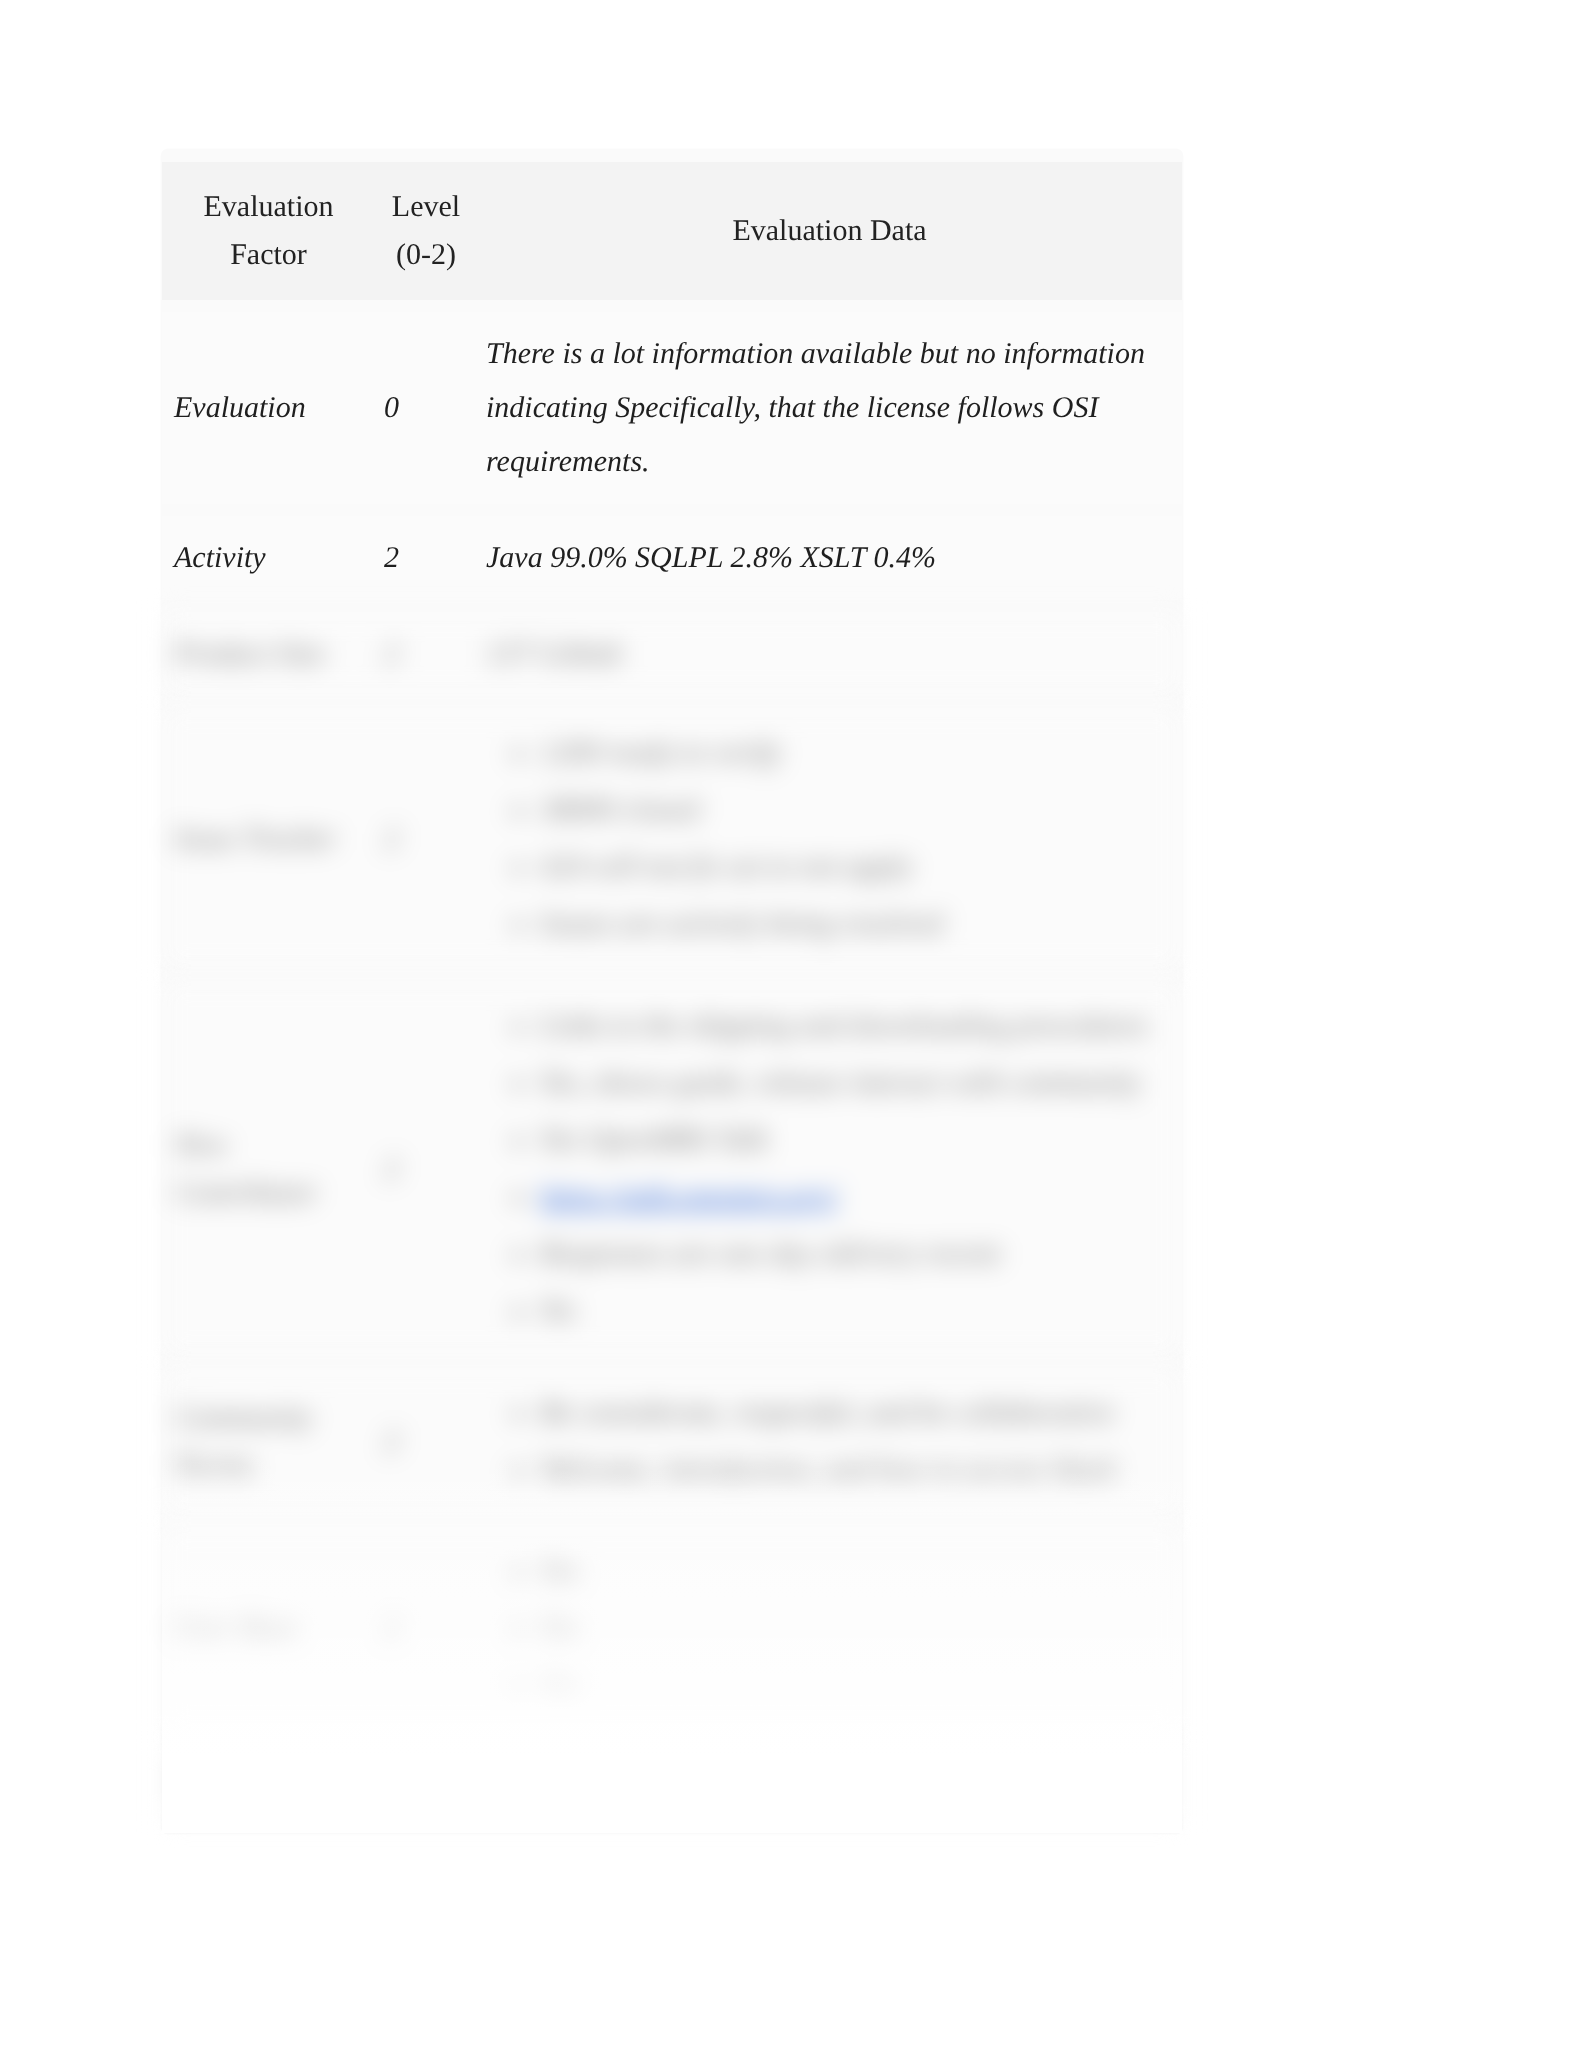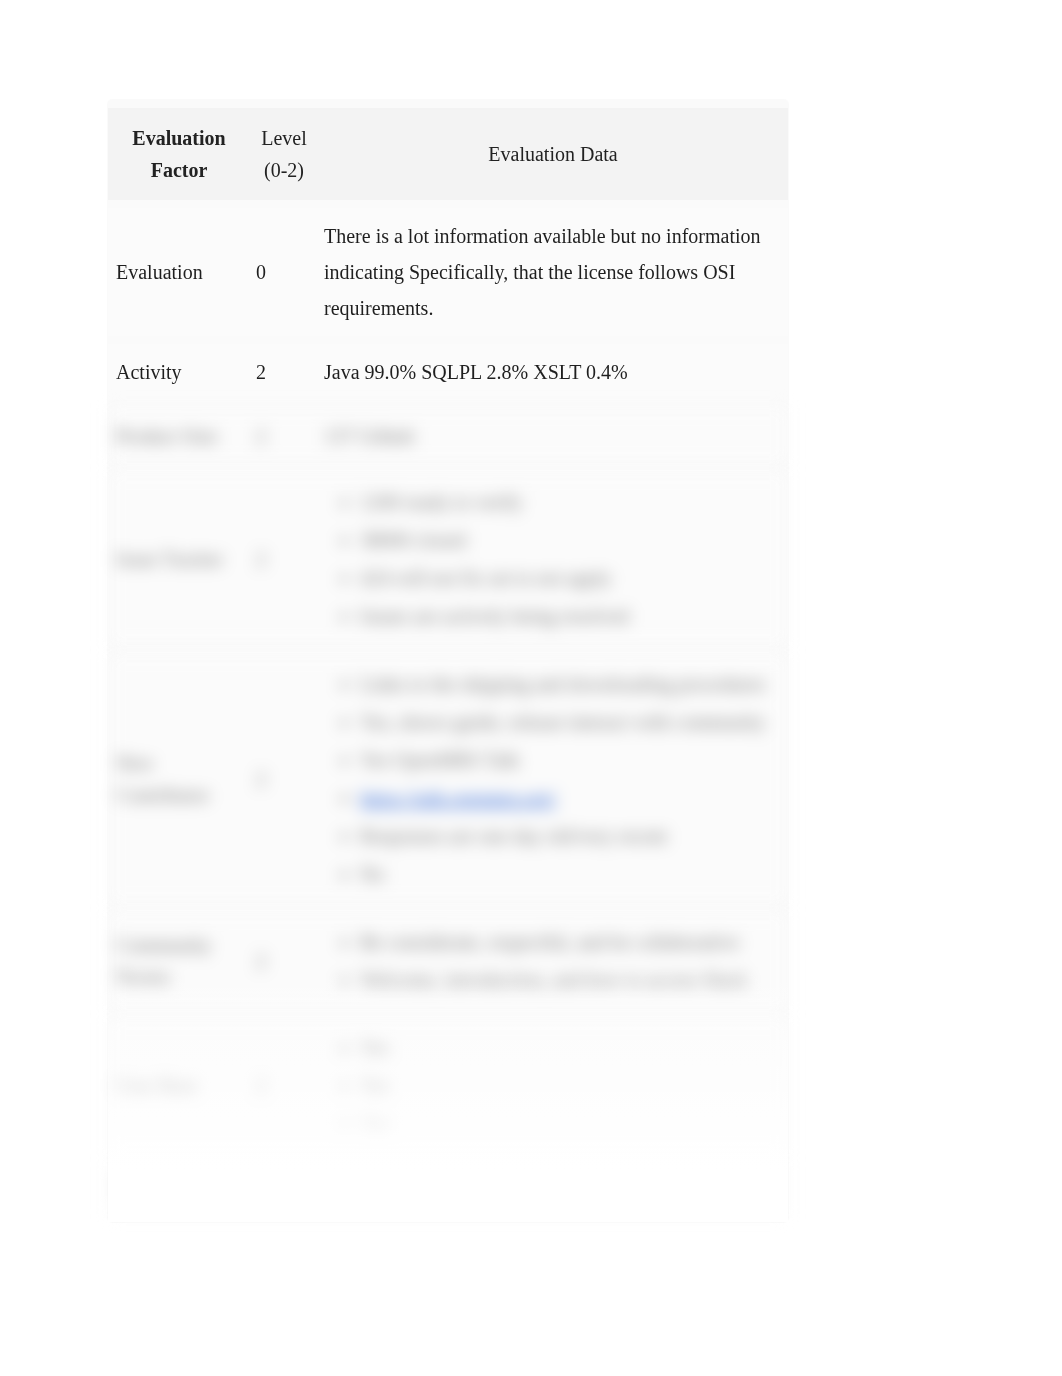--- a/index.html
+++ b/index.html
@@ -32,33 +32,33 @@
   thead th {
     font-weight: normal;
     text-align: center;
     padding: 14px 4px;
     background: #f3f3f3;
     color: #222;
   }
   thead th.left {
     text-align: center;
     width: 128px;
-    font-weight: bold;
   }
   thead th.level {
     width: 56px;
     text-align: center;
   }
   thead th.data {
   }
   tbody td {
     padding: 10px 6px;
     background: #fbfbfb;
     vertical-align: middle;
     font-size: 20px;
+    font-style: italic;
   }
   tbody tr td:first-child {
     padding-left: 8px;
   }
   tbody td.factor {
     width: 128px;
   }
   tbody td.level {
     width: 56px;
     text-align: left;

